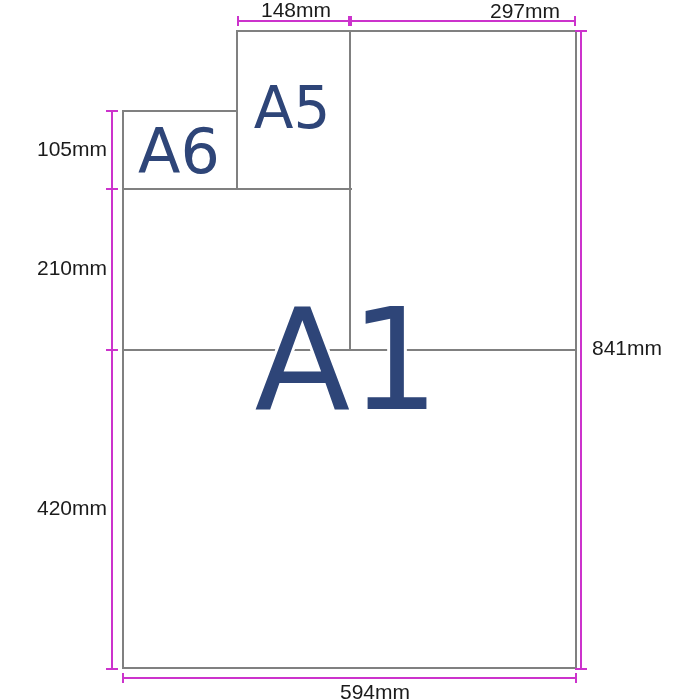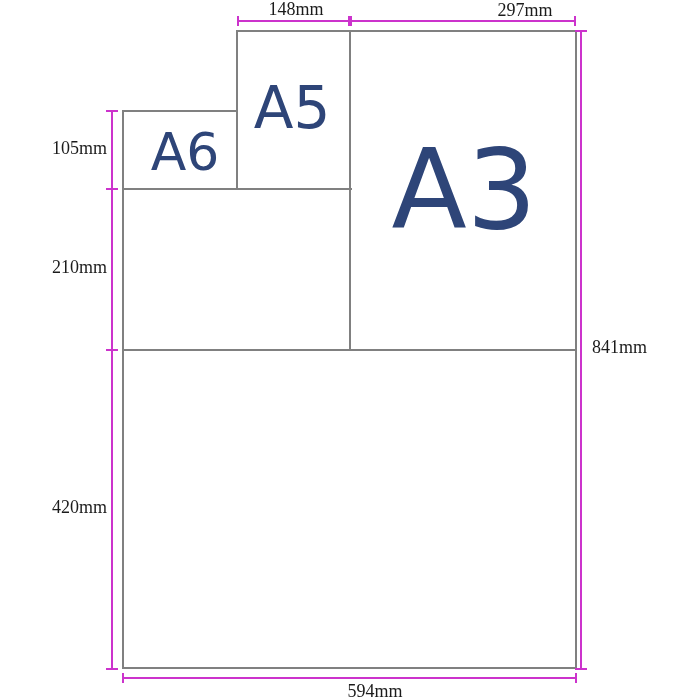--- a/index.html
+++ b/index.html
@@ -49,22 +49,22 @@
     left: -5px;
     background: var(--magenta, #cc33cc);
   }
   .dim-v::before { top: 0; }
   .dim-v::after  { bottom: 0; }
   .mid-tick-h { width: 12px; height: 2px; }
 
   
   .dim-label {
     position: absolute;
-    font-family: Liberation Serif, serif;
-    font-size: 18px;
+    font-family: Liberation Sans, sans-serif;
+    font-size: 21px;
     color: var(--dim-text, #1b1b1b);
     white-space: nowrap;
     z-index: 3;
     line-height: 1;
   }
   .center-xy { transform: translate(-50%, -50%); }
   .center-y  { transform: translateY(-50%); }
 
   
   .paper-label {
@@ -77,21 +77,21 @@
     transform: translate(-50%, -50%);
     text-shadow:
       -3px 0 0 #fff, 3px 0 0 #fff, 0 -3px 0 #fff, 0 3px 0 #fff,
       -2px -2px 0 #fff, 2px -2px 0 #fff, -2px 2px 0 #fff, 2px 2px 0 #fff;
   }
   .fs-a1 { font-size: 140px; left: 347px; top: 361px; }
   .fs-a2 { font-size: 122px; left: 346px; top: 505px; }
   .fs-a3 { font-size: 110px; left: 464px; top: 190px; }
   .fs-a4 { font-size: 71px;  left: 237px; top: 272px; }
   .fs-a5 { font-size: 58px;  left: 292px; top: 108px; }
-  .fs-a6 { font-size: 52px;  left: 185px; top: 152px; }
+  .fs-a6 { font-size: 62px;  left: 179px; top: 152px; }
 </style>
 </head>
 <body>
 
 <div class="stage">
 
   <div class="seg" style="left:236px; top:30px;  width:341px; height:2px;"></div>
   <div class="seg" style="left:575px; top:30px;  width:2px;   height:639px;"></div>
   <div class="seg" style="left:122px; top:667px; width:455px; height:2px;"></div>
   <div class="seg" style="left:122px; top:110px; width:2px;   height:559px;"></div>
@@ -110,17 +110,17 @@
   <div class="dim-h" style="left:122px; top:677px; width:455px;"></div>
 
   <div class="dim-label center-xy" style="left:296px; top:9px;">148mm</div>
   <div class="dim-label center-xy" style="left:477px; top:10px;margin-left:48px;">297mm</div>
   <div class="dim-label center-y" style="right:593px; top:148px; text-align:right;">105mm</div>
   <div class="dim-label center-y" style="right:593px; top:267px; text-align:left;">210mm</div>
   <div class="dim-label center-y" style="right:593px; top:507px; text-align:right;">420mm</div>
   <div class="dim-label center-y" style="left:592px; top:347px;">841mm</div>
   <div class="dim-label center-xy" style="left:375px; top:691px;">594mm</div>
 
-  <div class="paper-label fs-a3">A3</div>
+  <div class="paper-label fs-a1">A1</div>
   <div class="paper-label fs-a5">A5</div>
   <div class="paper-label fs-a6">A6</div>
 
 </div>
 
 </body></html>

